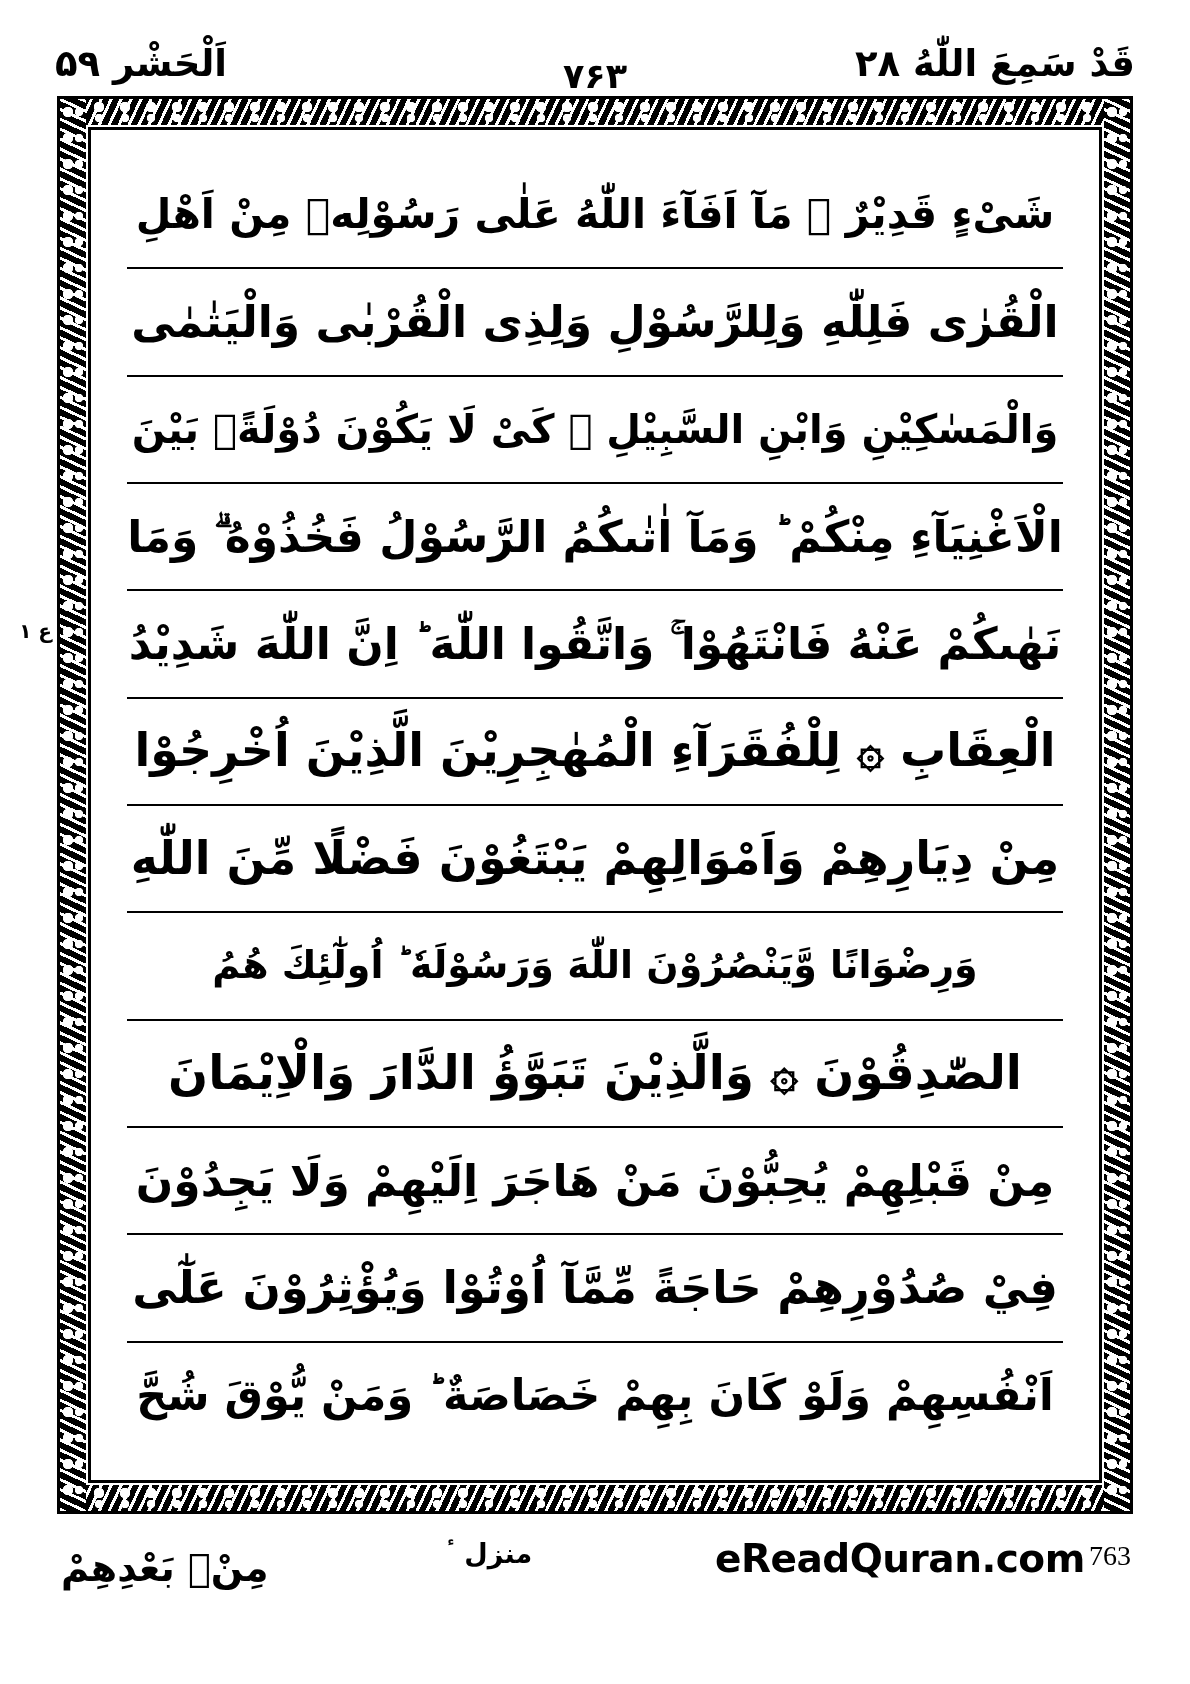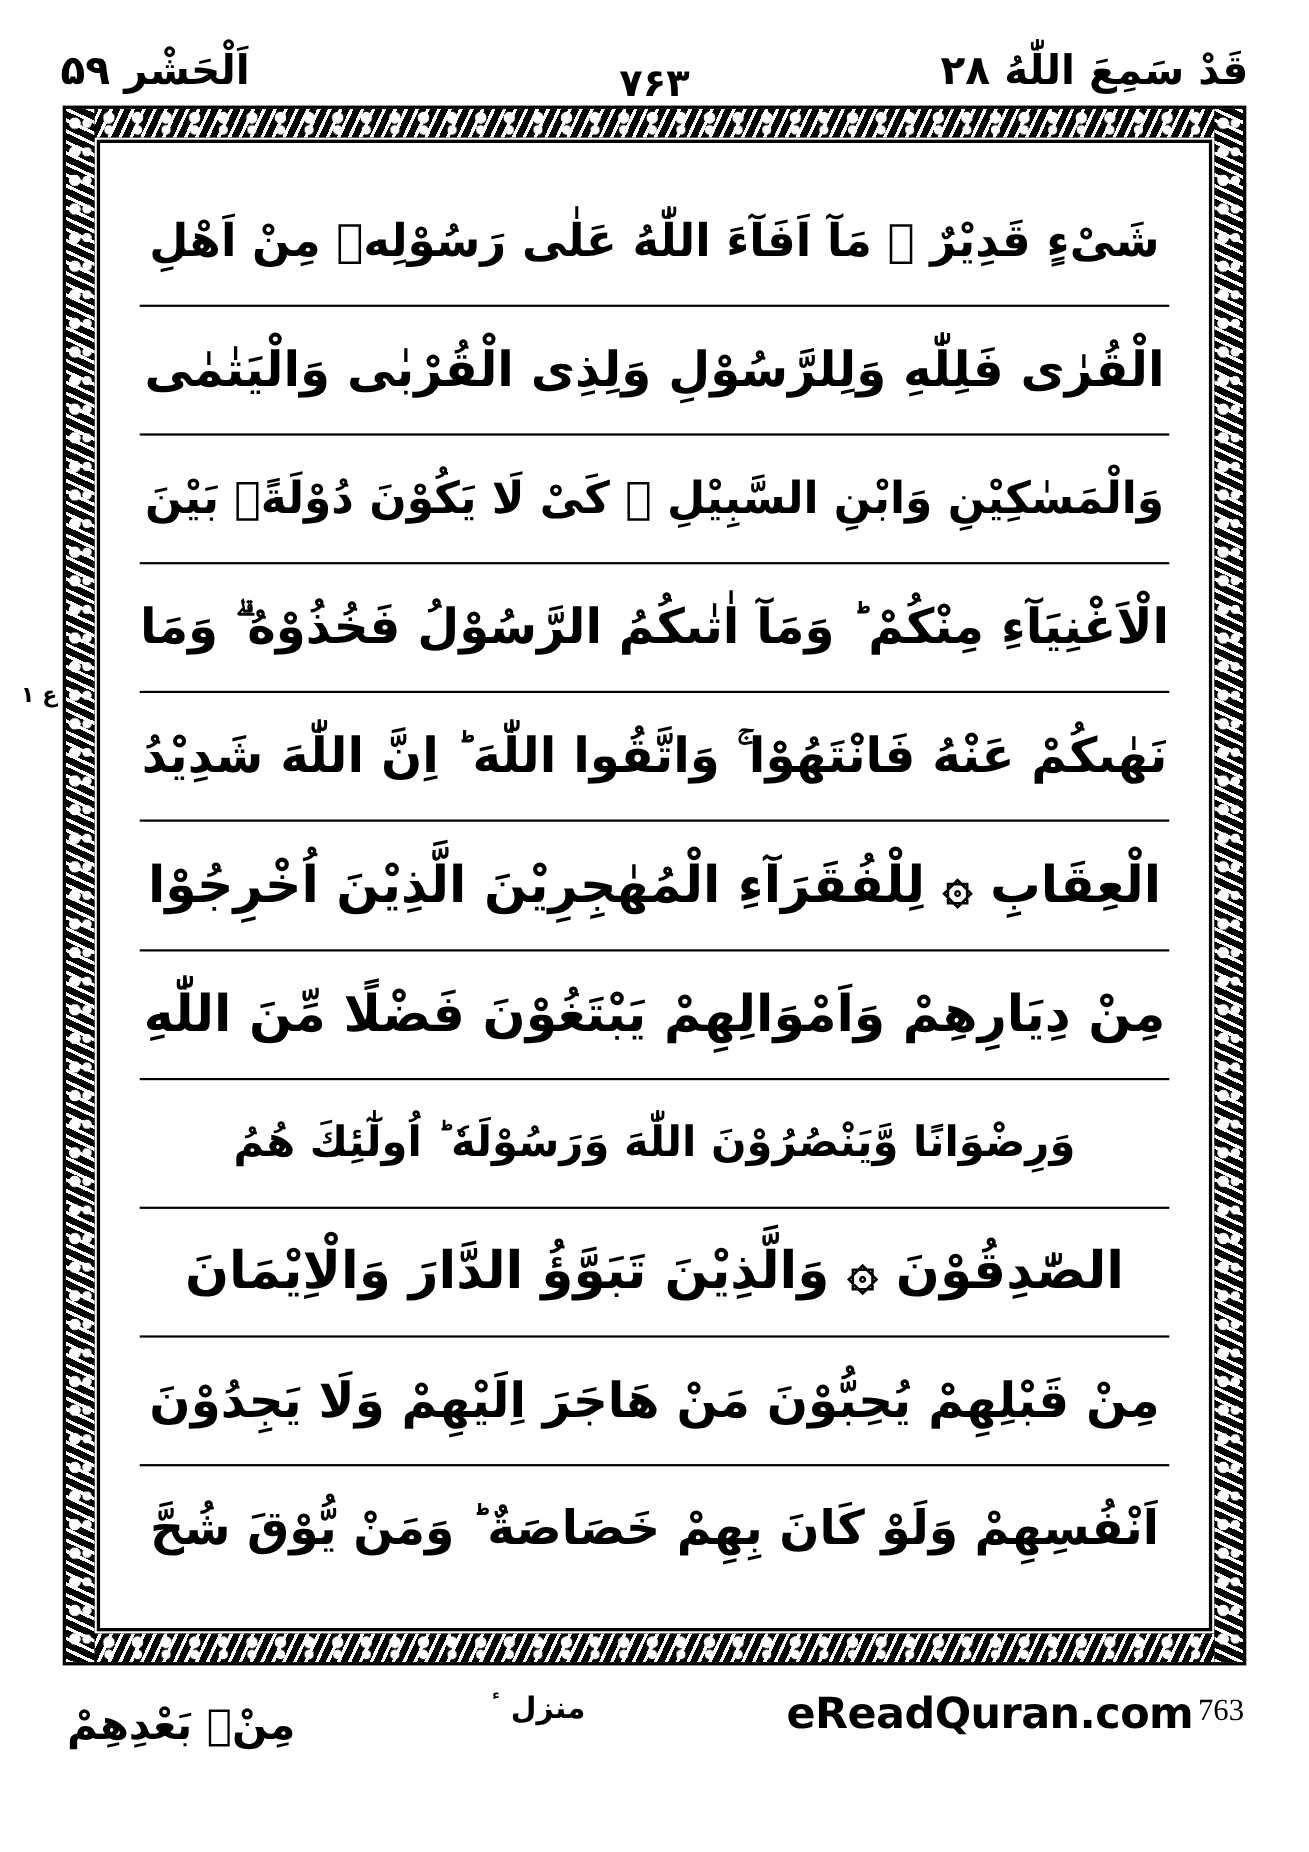--- a/index.html
+++ b/index.html
@@ -287,20 +287,23 @@
         <div class="qline">
             <div class="qtext" style="font-size: 38px;">وَرِضْوَانًا وَّيَنْصُرُوْنَ اللّٰهَ وَرَسُوْلَهٗ ؕ اُولٰٓئِكَ هُمُ</div>
           </div>
         <div class="qline">
             <div class="qtext" style="font-size: 47px;">الصّٰدِقُوْنَ ۞ وَالَّذِيْنَ تَبَوَّؤُ الدَّارَ وَالْاِيْمَانَ</div>
           </div>
         <div class="qline">
             <div class="qtext" style="font-size: 44px;">مِنْ قَبْلِهِمْ يُحِبُّوْنَ مَنْ هَاجَرَ اِلَيْهِمْ وَلَا يَجِدُوْنَ</div>
           </div>
         <div class="qline">
+            <div class="qtext" style="font-size: 45px;">فِيْ صُدُوْرِهِمْ حَاجَةً مِّمَّآ اُوْتُوْا وَيُؤْثِرُوْنَ عَلٰٓى</div>
+          </div>
+        <div class="qline">
             <div class="qtext" style="font-size: 43px;">اَنْفُسِهِمْ وَلَوْ كَانَ بِهِمْ خَصَاصَةٌ ؕ وَمَنْ يُّوْقَ شُحَّ</div>
           </div>
       </div>
     </div>
   </div>
 
   <div class="margin-mark">ع ۱</div>
 
   <div class="footer">
     <div class="foot-catchword">مِنْۢ بَعْدِهِمْ</div>

